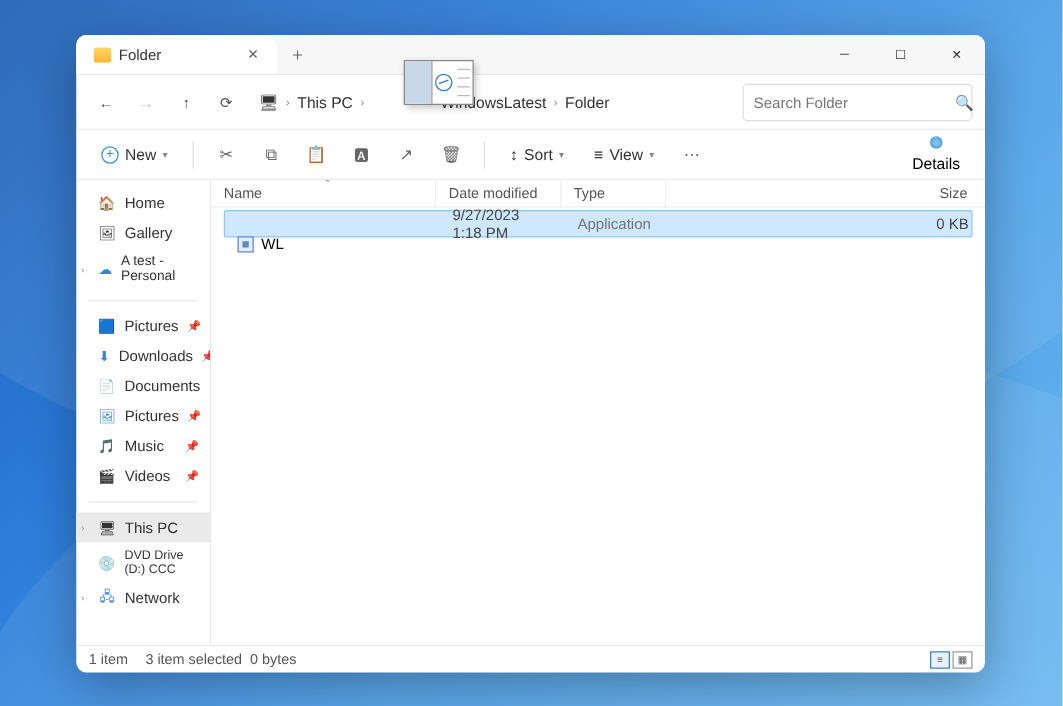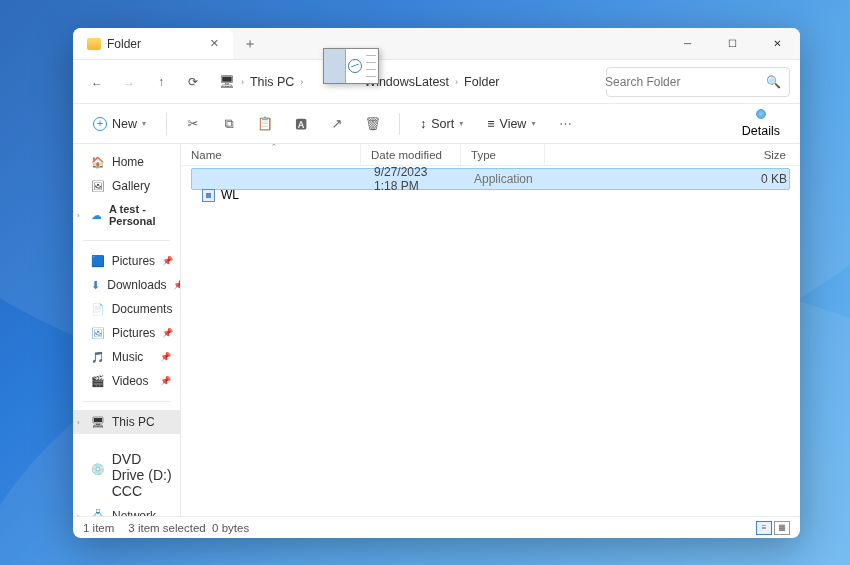--- a/index.html
+++ b/index.html
@@ -1,34 +1,34 @@
 <!DOCTYPE html>
 <html><head>
 <meta charset="utf-8">
 <style>
 * { margin: 0; padding: 0; box-sizing: border-box; font-family: "Segoe UI", Arial, sans-serif; }
 body { width: 850px; height: 565px; overflow: hidden; background: linear-gradient(135deg, #1e5fb3 0%, #2b7bd9 30%, #4a9ee8 60%, #6cb8f0 100%); position: relative; }
 .wave { position: absolute; width: 1200px; height: 800px; border-radius: 50%; background: rgba(255,255,255,0.08); }
 .wave.w1 { top: -400px; left: -200px; }
 .wave.w2 { bottom: -500px; right: -300px; }
-.window { position: absolute; top: 28px; left: 73px; width: 727px; height: 510px; background: #fff; border-radius: 8px; box-shadow: 0 10px 40px rgba(0,0,0,.3); display: flex; flex-direction: column; overflow: hidden; }
+.window { position: absolute; top: 28px; left: 61px; width: 727px; height: 510px; background: #fff; border-radius: 8px; box-shadow: 0 10px 40px rgba(0,0,0,.3); display: flex; flex-direction: column; overflow: hidden; }
 .titlebar { height: 32px; display: flex; align-items: stretch; background: #f7f7f7; border-bottom: 1px solid #e8e8e8; }
 .tab { display: flex; align-items: center; gap: 6px; padding: 0 10px 0 14px; background: #fff; border-top-left-radius: 8px; border-top-right-radius: 8px; font-size: 12px; color: #333; min-width: 160px; position: relative; }
 .tab .folder-ico { width: 14px; height: 12px; background: linear-gradient(#ffd76a,#f5b733); border-radius: 2px; }
 .tab .close { margin-left: auto; font-size: 11px; color: #666; cursor: pointer; padding: 2px 4px; }
 .newtab { width: 34px; display: flex; align-items: center; justify-content: center; color: #666; font-size: 14px; cursor: pointer; }
 .winbtns { margin-left: auto; display: flex; }
 .winbtn { width: 45px; display: flex; align-items: center; justify-content: center; color: #333; font-size: 10px; cursor: pointer; }
 .navbar { height: 44px; display: flex; align-items: center; padding: 0 10px; gap: 4px; border-bottom: 1px solid #eaeaea; }
 .navbtn { width: 28px; height: 28px; display: flex; align-items: center; justify-content: center; color: #555; font-size: 12px; cursor: pointer; border-radius: 4px; }
 .navbtn.dis { color: #bdbdbd; }
 .breadcrumb { flex: 1; height: 30px; display: flex; align-items: center; gap: 6px; padding: 0 8px; font-size: 12.5px; color: #333; }
 .bc-sep { color: #888; font-size: 9px; }
 .bc-item { cursor: pointer; }
-.search { width: 184px; height: 30px; border: 1px solid #ddd; border-radius: 4px; display: flex; align-items: center; padding: 0 8px; gap: 6px; justify-content: flex-end; }
+.search { width: 184px; height: 30px; border: 1px solid #ddd; border-radius: 4px; display: flex; align-items: center; padding: 0 8px; gap: 6px; }
 .search input { border: none; outline: none; font-size: 12px; flex: 1; color: #666; }
 .search .sicon { color: #666; font-size: 12px; }
 .toolbar { height: 40px; display: flex; align-items: center; padding: 0 12px; gap: 8px; border-bottom: 1px solid #eaeaea; font-size: 12.5px; }
 .tbtn { display: flex; align-items: center; gap: 5px; padding: 4px 8px; border-radius: 4px; cursor: pointer; color: #333; }
 .tbtn .plus { width: 14px; height: 14px; border: 1.3px solid #3293d9; border-radius: 50%; display: flex; align-items: center; justify-content: center; color: #3293d9; font-size: 11px; line-height: 1; }
 .tsep { width: 1px; height: 22px; background: #e0e0e0; margin: 0 4px; }
 .ticon { width: 28px; height: 28px; display: flex; align-items: center; justify-content: center; color: #666; cursor: pointer; border-radius: 4px; font-size: 13px; }
 .ticon.dis { color: #c8c8c8; }
 .chev { font-size: 8px; color: #888; }
 .details-btn { margin-left: auto; display: flex; align-items: center; gap: 5px; font-size: 12.5px; cursor: pointer; padding: 4px 8px; border-radius: 4px; flex-direction: column; }
@@ -151,21 +151,21 @@
           <span class="sb-ico">🏠</span>
           <span>Home</span>
         </div>
       <div class="sb-item">
           <span class="sb-ico">🖼</span>
           <span>Gallery</span>
         </div>
       <div class="sb-item">
           <span class="exp">›</span>
           <span class="sb-ico" style="color:#2b8bd9">☁</span>
-          <span style="font-size:11px;font-weight:bold;">A test - Personal</span>
+          <span style="font-size:11px;">A test - Personal</span>
         </div>
       <div class="sb-sep"></div>
       <div class="sb-item">
           <span class="sb-ico" style="color:#3b82d0">🟦</span>
           <span>Pictures</span>
           <span class="pin">📌</span>
         </div>
       <div class="sb-item">
           <span class="sb-ico" style="color:#3b82d0">⬇</span>
           <span>Downloads</span>
@@ -192,21 +192,21 @@
           <span class="pin">📌</span>
         </div>
       <div class="sb-sep"></div>
       <div class="sb-item active">
           <span class="exp">›</span>
           <span class="sb-ico">🖥</span>
           <span>This PC</span>
         </div>
       <div class="sb-item">
           <span class="sb-ico" style="color:#6a9e4e">💿</span>
-          <span style="font-size:14px;margin-top:12px;">DVD Drive (D:) CCC</span>
+          <span style="font-size:10px;">DVD Drive (D:) CCC</span>
         </div>
       <div class="sb-item">
           <span class="exp">›</span>
           <span class="sb-ico" style="color:#3b82d0">🖧</span>
           <span>Network</span>
         </div>
     </div>
 
     <div class="content">
       <div class="columns">

